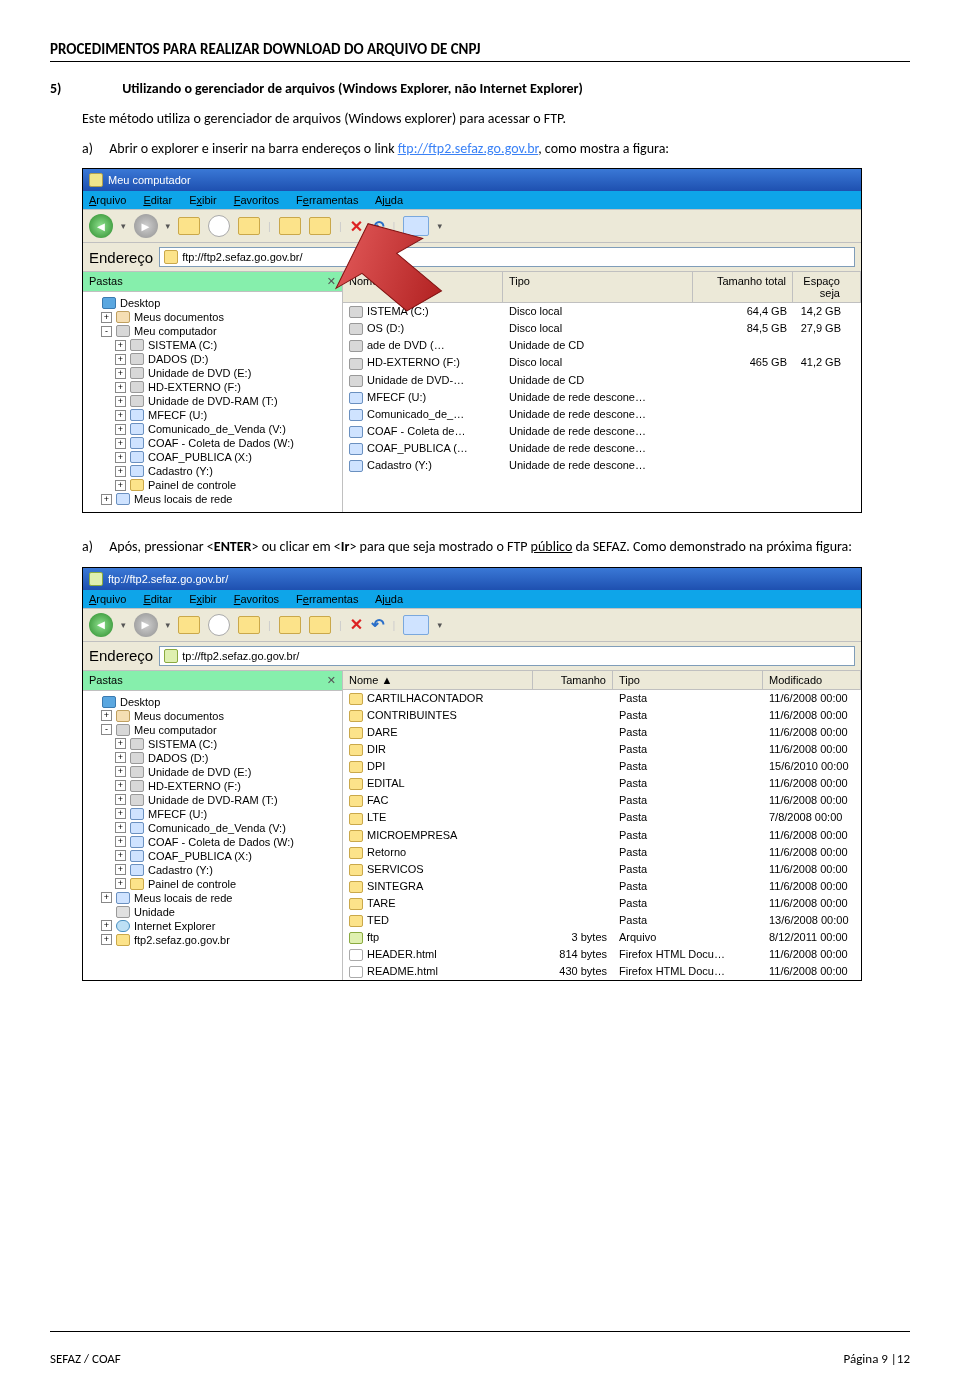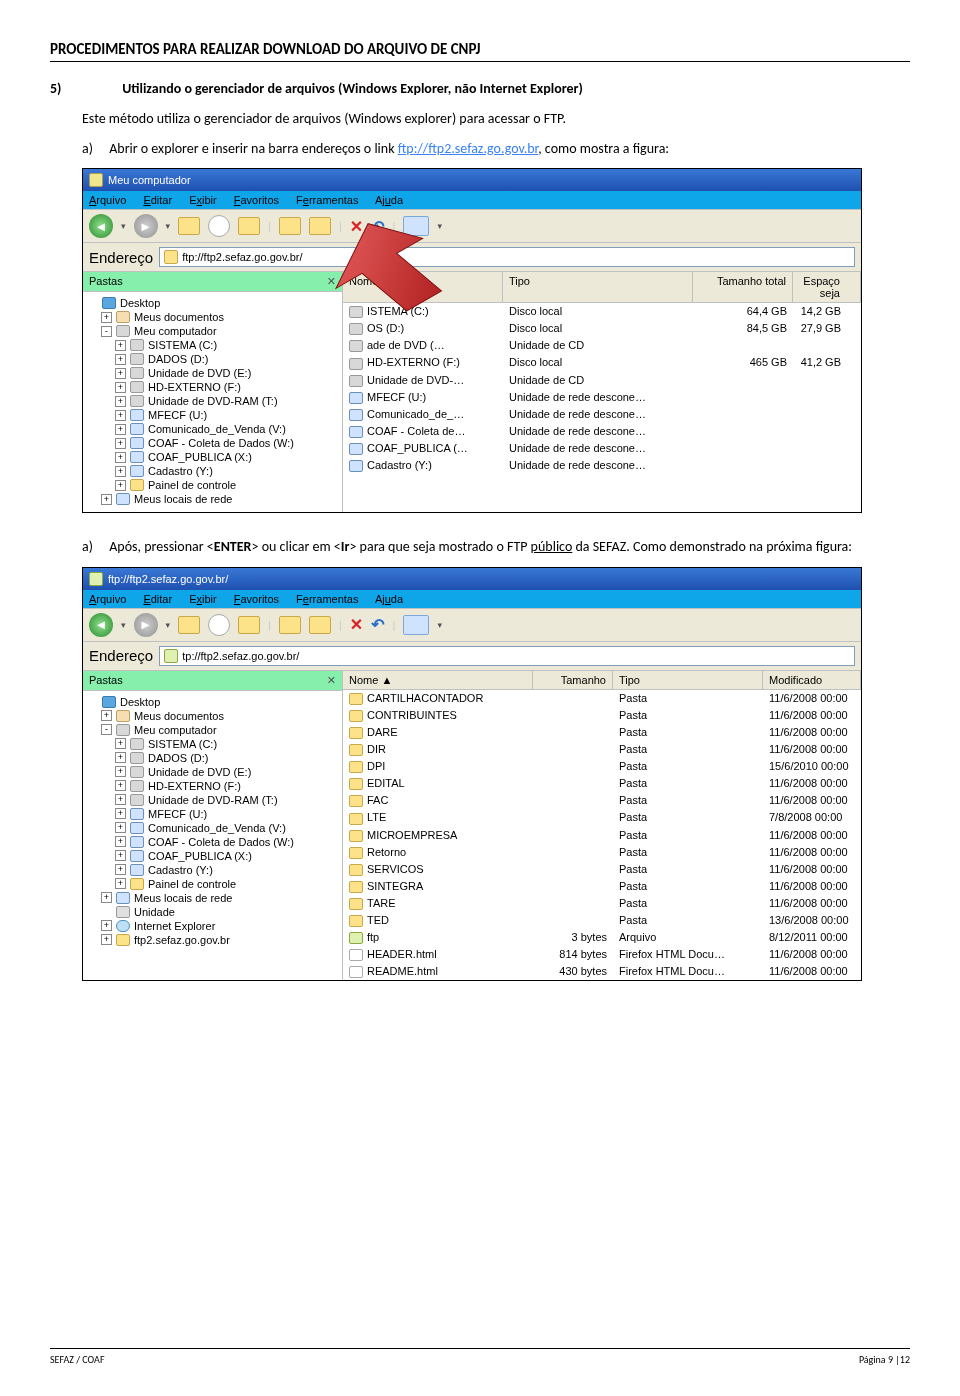--- a/index.html
+++ b/index.html
@@ -58,21 +58,21 @@
   .list-hdr { display:flex; background:#ece9d8; border-bottom:1px solid #c0c0c0; font-size:11px; }
   .list-hdr div { padding:3px 6px; border-right:1px solid #c0c0c0; }
   .list-row { display:flex; font-size:11px; padding:1px 0; }
   .list-row div { padding:1px 6px; }
   .list-ico { width:14px; height:12px; background:#d8d8d8; border:1px solid #999; border-radius:2px; display:inline-block; vertical-align:middle; margin-right:4px; }
   .list-ico.net { background:#cfe3ff; border:1px solid #6a90c0; }
   .list-ico.folder { background:#fce38a; border:1px solid #caa84a; }
   .list-ico.file { background:#fff; border:1px solid #aaa; }
   .list-ico.ftp { background:#dff0b0; border:1px solid #8aaa40; }
 
-  .footer { position:absolute; bottom:30px; left:50px; right:50px; border-top:1.5px solid #000; padding-top:4px; display:flex; justify-content:space-between; font-size:10px; }
+  .footer { position:absolute; bottom:30px; left:50px; right:50px; border-top:1.5px solid #000; padding-top:19px; display:flex; justify-content:space-between; font-size:13px; }
 
   
   .s1-c1 { width: 160px; }
   .s1-c2 { width: 190px; }
   .s1-c3 { width: 100px; text-align:right; }
   .s1-c4 { flex:1; text-align:right; padding-right:20px !important; }
   
   .s2-c1 { width: 190px; }
   .s2-c2 { width: 80px; text-align:right; }
   .s2-c3 { width: 150px; }

